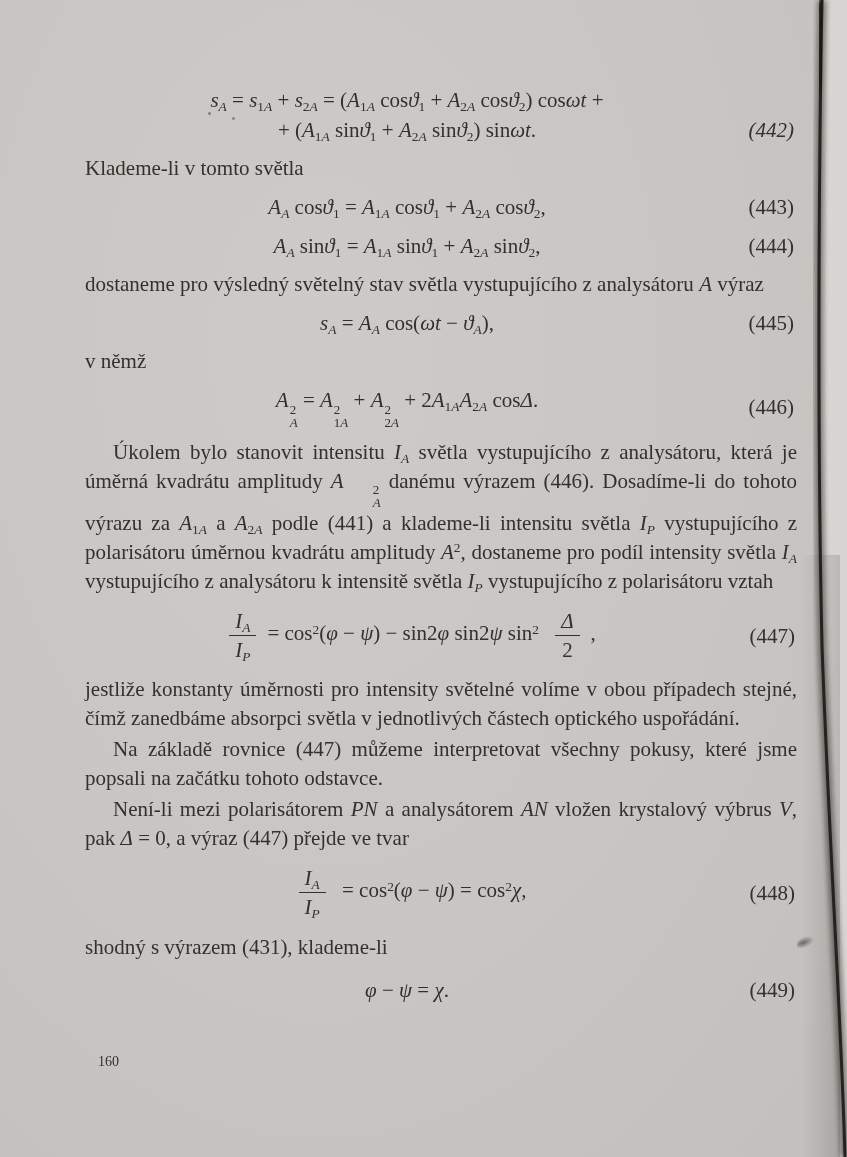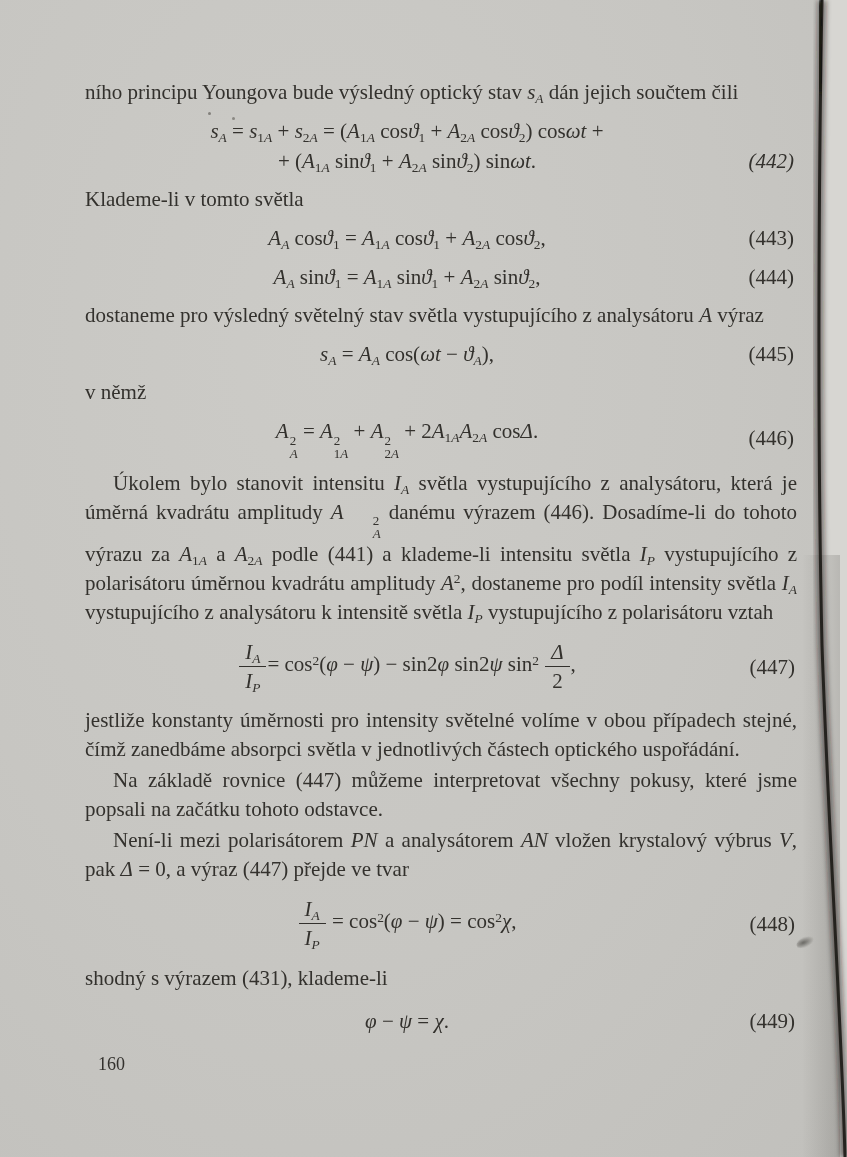--- a/index.html
+++ b/index.html
@@ -18,40 +18,39 @@
   .sup{font-size:64%;vertical-align:0.5em;line-height:0;}
   .sub{font-size:64%;vertical-align:-0.3em;line-height:0;}
   .ss{display:inline-flex;flex-direction:column;align-items:flex-start;font-size:62%;line-height:1.05;vertical-align:-0.5em;margin-left:1px;}
   .ss .ssup{line-height:1;}
   .ss .ssub{line-height:1;}
   .eq{position:relative;margin:9px 1px;padding:0 84px 0 16px;text-align:center;}
   .eq.big{margin:13px 0;}
   .eqline{line-height:30px;}
   .eqnum{position:absolute;right:2px;top:50%;transform:translateY(-50%);font-style:normal;}
   .eqnum.last{top:auto;bottom:0;transform:none;line-height:30px;font-style:italic;}
-  .frac{display:inline-flex;flex-direction:column;align-items:center;vertical-align:middle;margin:0 1px;line-height:1.15;}
+  .frac{display:inline-flex;flex-direction:column;align-items:center;vertical-align:middle;margin:0 11px;line-height:1.15;}
   .frac .fn{padding:0 6px 2px;border-bottom:1.4px solid #33312d;}
   .frac .fd{padding:2px 6px 0;}
-  .pagenum{position:absolute;left:98px;top:1054px;font-size:18px;}
+  .pagenum{position:absolute;left:98px;top:1054px;font-size:14px;}
   .edge-curl-shadow{position:absolute;right:7px;bottom:0;width:38px;height:52%;
     background:linear-gradient(to right,rgba(0,0,0,0),rgba(35,33,28,.17));pointer-events:none;}
   .smudge{position:absolute;left:796px;top:937px;width:18px;height:10px;border-radius:60% 40% 55% 45%;
     background:radial-gradient(ellipse at 40% 50%, rgba(45,43,38,.6), rgba(45,43,38,0) 75%);
     transform:rotate(-22deg);filter:blur(.4px);}
   .speck1{position:absolute;left:208px;top:112px;width:3px;height:3px;border-radius:50%;background:rgba(60,58,52,.5);}
   .speck2{position:absolute;left:232px;top:117px;width:3px;height:3px;border-radius:50%;background:rgba(60,58,52,.45);}
   .edge-svg{position:absolute;inset:0;pointer-events:none;}
 </style>
 </head>
 <body>
 
 <div class="page">
 
   <div class="content">
-      <div class="para sp"><span class="rm">ního principu Youngova bude výsledný optický stav </span><span class="it">s</span><span class="sub"><span class="it">A</span></span><span class="rm"> dán jejich součtem čili</span></div>
       <div class="eq">
         <div>
           <div class="eqline"><span class="it">s</span><span class="sub"><span class="it">A</span></span><span class="rm"> = </span><span class="it">s</span><span class="sub"><span class="rm">1</span><span class="it">A</span></span><span class="rm"> + </span><span class="it">s</span><span class="sub"><span class="rm">2</span><span class="it">A</span></span><span class="rm"> = (</span><span class="it">A</span><span class="sub"><span class="rm">1</span><span class="it">A</span></span><span class="rm"> cos</span><span class="it">ϑ</span><span class="sub"><span class="rm">1</span></span><span class="rm"> + </span><span class="it">A</span><span class="sub"><span class="rm">2</span><span class="it">A</span></span><span class="rm"> cos</span><span class="it">ϑ</span><span class="sub"><span class="rm">2</span></span><span class="rm">) cos</span><span class="it">ωt</span><span class="rm"> +</span></div>
           <div class="eqline"><span class="rm">+ (</span><span class="it">A</span><span class="sub"><span class="rm">1</span><span class="it">A</span></span><span class="rm"> sin</span><span class="it">ϑ</span><span class="sub"><span class="rm">1</span></span><span class="rm"> + </span><span class="it">A</span><span class="sub"><span class="rm">2</span><span class="it">A</span></span><span class="rm"> sin</span><span class="it">ϑ</span><span class="sub"><span class="rm">2</span></span><span class="rm">) sin</span><span class="it">ωt</span><span class="rm">.</span></div>
         </div>
         <span class="eqnum last">(442)</span>
       </div>
       <div class="para sp"><span class="rm">Klademe-li v tomto světla</span></div>
       <div class="eq">
         <div>

